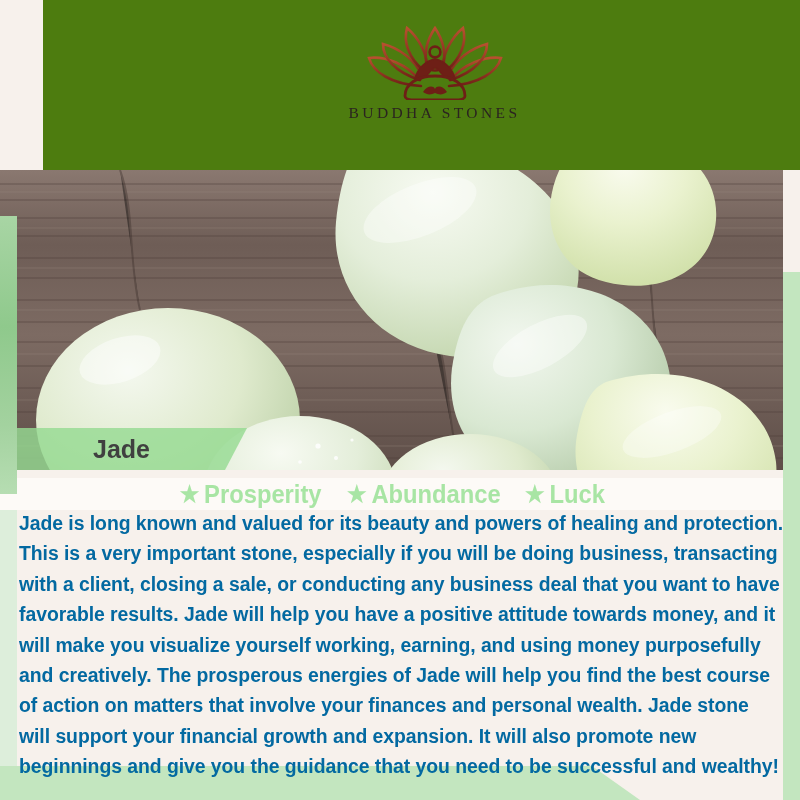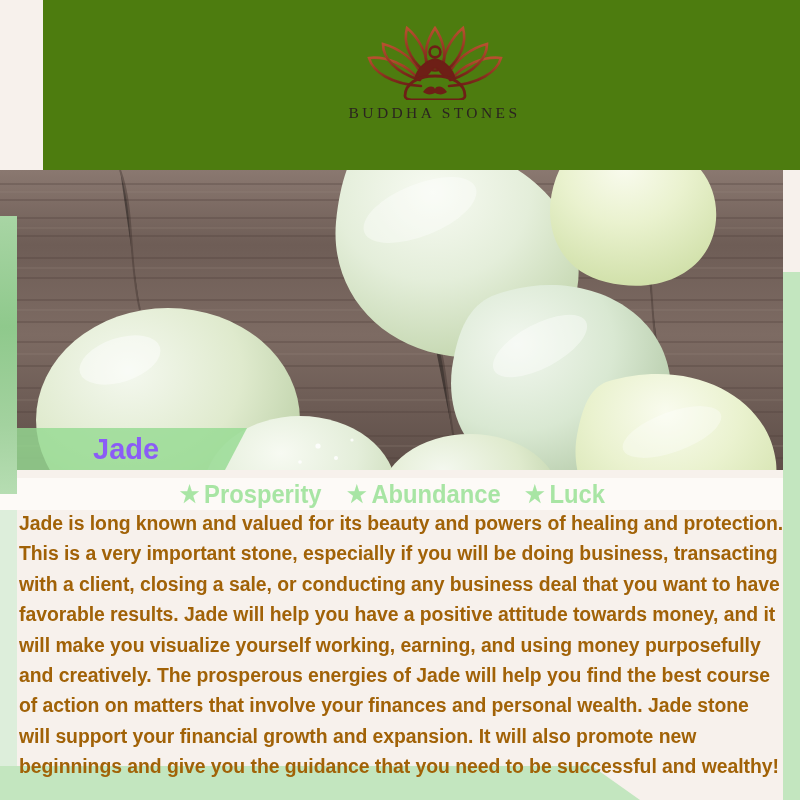--- a/index.html
+++ b/index.html
@@ -87,21 +87,21 @@
   
   .jade-band{
     position:absolute;left:17px;top:428px;width:230px;height:42px;
     background:rgba(150,219,146,.82);
     clip-path:polygon(0 0, 230px 0, 208px 42px, 0 42px);
     z-index:5;display:flex;align-items:center;
   }
   .jade-band .jade-label{
     margin-left:76px;
     font-family:"Liberation Sans",sans-serif;
-    font-weight:700;font-size:29px;color:#8b5cf6;
+    font-weight:700;font-size:25px;color:#404040;
   }
 
   
   .benefits{
     position:absolute;left:0;top:478px;width:783px;height:32px;
     z-index:3;display:flex;align-items:center;justify-content:center;
     gap:0px;background:#fdfaf7;
   }
   .benefit{
     display:inline-flex;align-items:center;
@@ -116,21 +116,21 @@
 
   
   .body-copy{
     position:absolute;left:17px;top:505px;width:766px;
     z-index:3;
     padding:3px 2px 0 2px;
     font-family:"Liberation Sans Narrow","Liberation Sans",sans-serif;
     font-weight:700;
     font-size:19.4px;
     line-height:30.4px;
-    color:#a16207;
+    color:#0369a1;
     letter-spacing:-.05px;
     transform-origin:left top;
   }
   .body-copy p{margin:0;}
 </style>
 </head>
 <body>
 
 <div class="poster">
 

